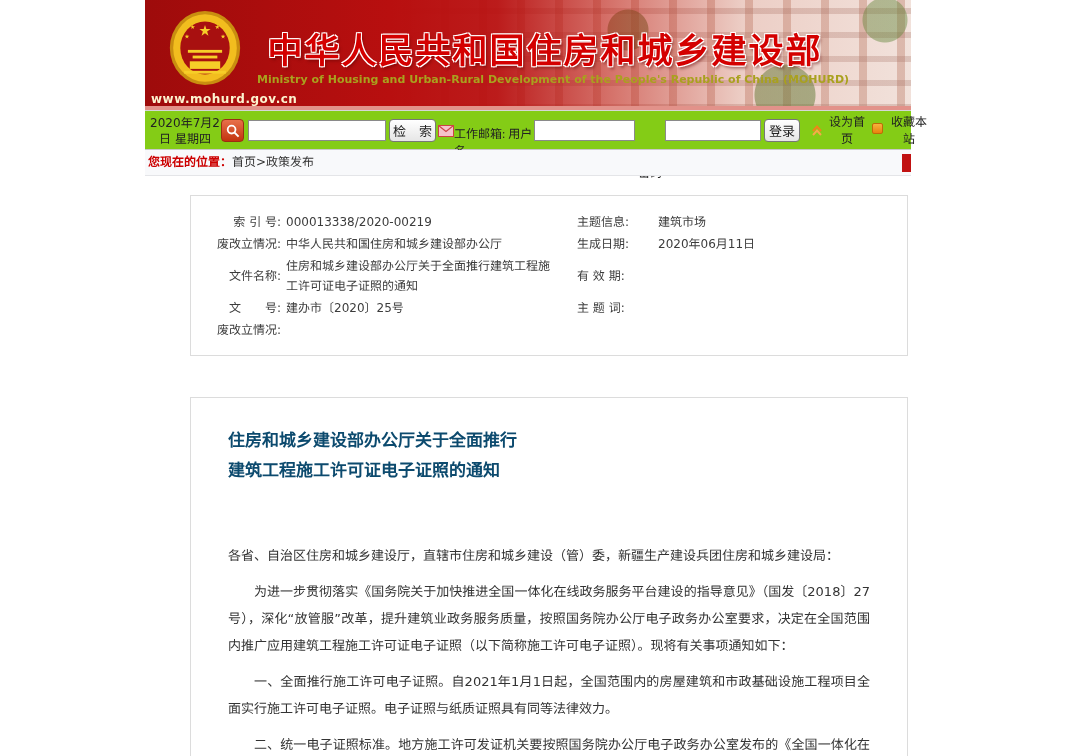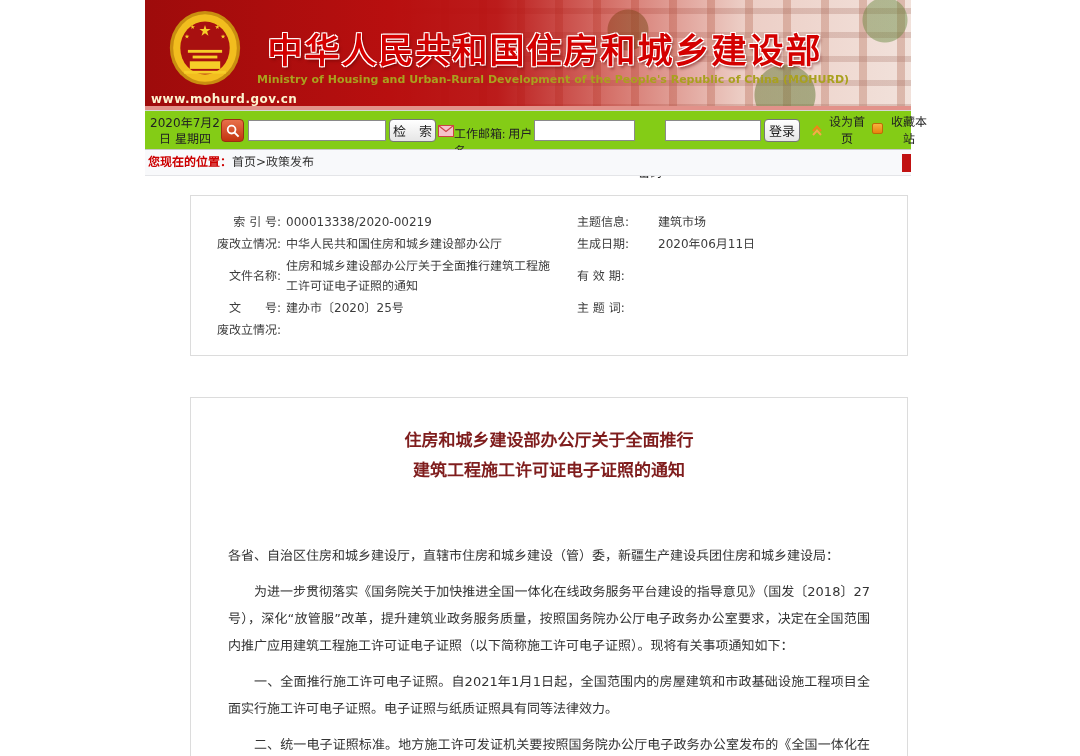--- a/index.html
+++ b/index.html
@@ -67,21 +67,21 @@
   .meta-box { margin:19px 0 0 45px; width:718px; border:1px solid #dcdcdc; background:#fff; padding:15px 10px 14px 14px; }
   .meta-table { width:100%; border-collapse:collapse; font-size:12px; color:#3c3c3c; }
   .meta-table td { padding:1px 0; line-height:20px; vertical-align:middle; }
   .meta-table td.lab { width:76px; text-align:right; white-space:nowrap; }
   .meta-table td.val { padding-left:5px; }
   .meta-table td.v-left { width:272px; }
   .meta-table td.lab2 { width:100px; text-align:left; padding-left:24px; white-space:nowrap; }
 
   
   .doc-box { margin:41px 0 0 45px; width:718px; min-height:620px; border:1px solid #dcdcdc; background:#fff; padding:27px 37px 30px; }
-  .doc-title { text-align:center; font-size:17px; font-weight:bold; color:#7f1d1d; line-height:30px; }
+  .doc-title { text-align:left; font-size:17px; font-weight:bold; color:#0c4a6e; line-height:30px; }
   .doc-body { margin-top:57px; }
   .doc-body p { font-size:13px; color:#333; line-height:27px; margin-bottom:9px; text-align:justify; }
   .doc-body p.ind { text-indent:2em; }
 </style>
 </head>
 <body>
 
 <div class="page">
   <div class="content">
 

